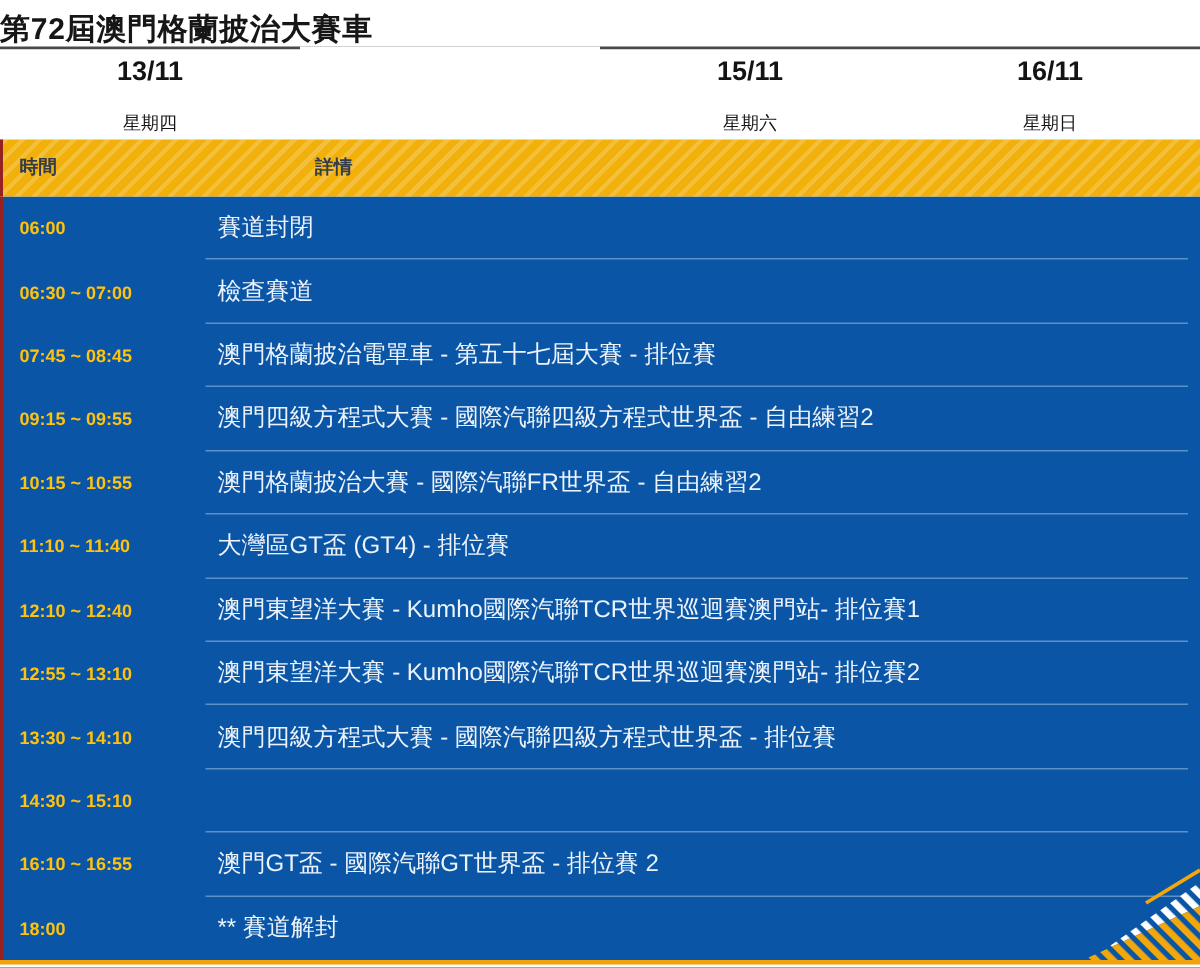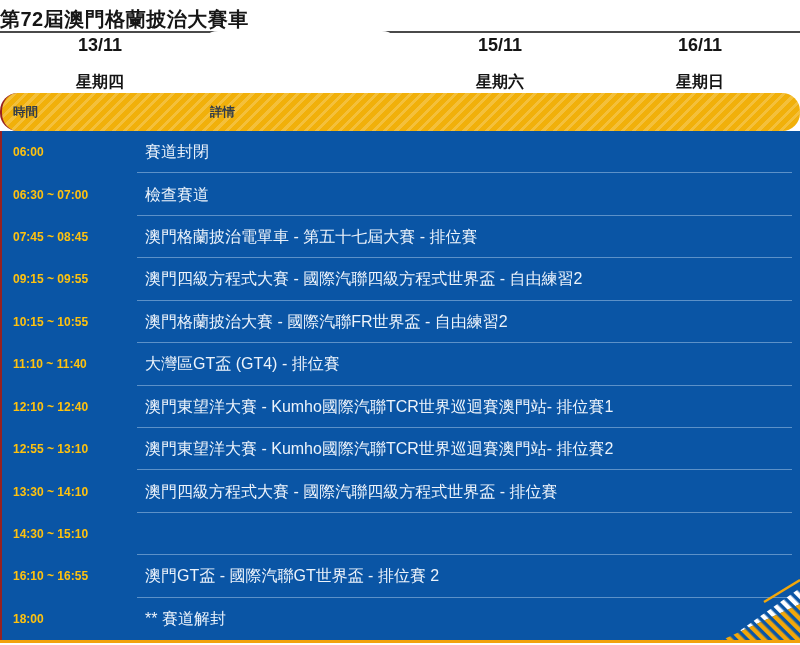--- a/index.html
+++ b/index.html
@@ -16,34 +16,33 @@
     color:#161616; letter-spacing:0.5px;
   }
   .top-rule {
     position:absolute; top:31px; left:0; width:100%; height:2px;
     background:var(--top-rule-gray,#4a4a4a); z-index:0;
   }
   .stripes {
     background-color:var(--accent-yellow,#F1B00A);
     background-image:repeating-linear-gradient(135deg,
       rgba(255,255,255,0.20) 0 3px, rgba(255,255,255,0) 3px 8px);
-    border-radius:18px;
   }
   .tabs {
     position:absolute; top:31px; left:0; width:100%; height:62px;
     display:flex; z-index:1;
   }
   .tab {
     flex:1 1 25%; margin-top:2px; background:#ffffff;
     display:flex; flex-direction:column; align-items:center; justify-content:center;
     gap:20px; cursor:pointer; border:none;
   }
   .tab.active { margin-top:0; }
   .tab-date { font-size:18px; font-weight:bold; color:#141414; line-height:1; }
-  .tab-day  { font-size:16px; font-weight:bold; color:#141414; line-height:1;text-align:right; }
+  .tab-day  { font-size:12px; font-weight:normal; color:#141414; line-height:1;text-align:right; }
   .tab.active .tab-date, .tab.active .tab-day { color:#ffffff; }
   .header-band {
     position:absolute; top:93px; left:0; width:100%; height:38px;
     border-left:2px solid var(--left-border-red,#962121); z-index:2;
   }
   .band-label {
     position:absolute; top:50%; transform:translateY(-50%);
     font-size:12.5px; font-weight:bold; color:#333d49;
   }
   .band-label.time-col { left:11px; }

